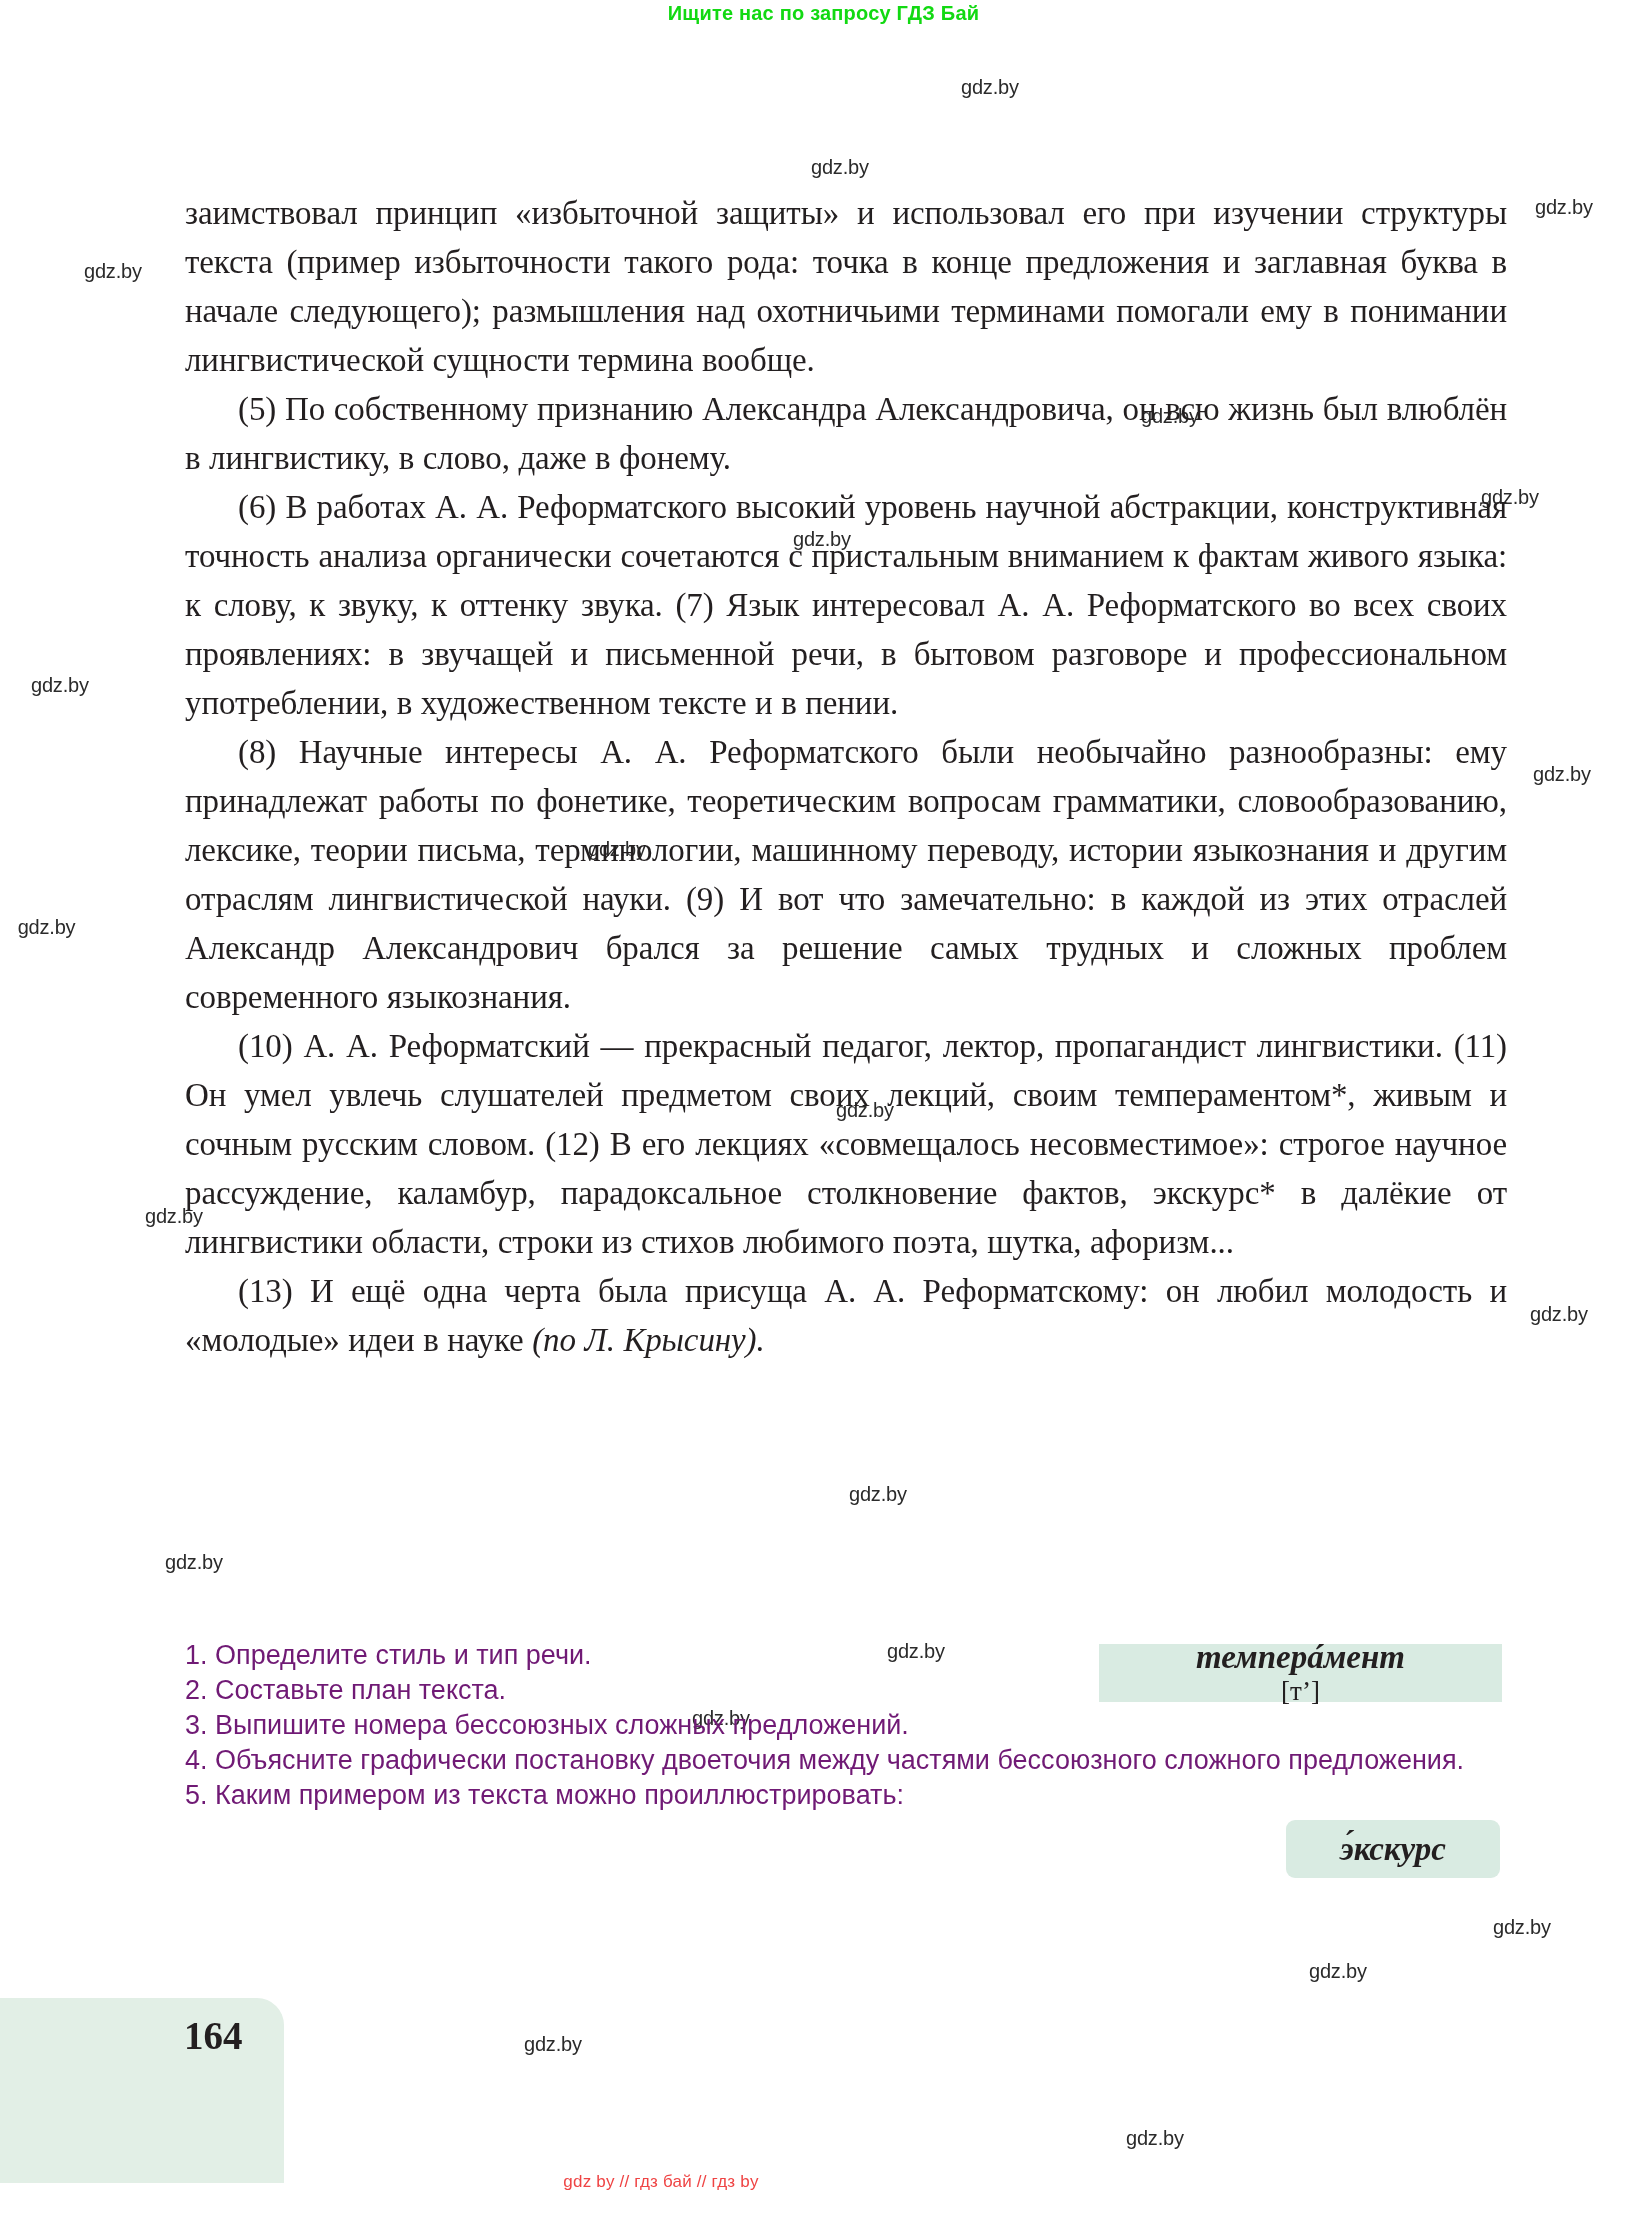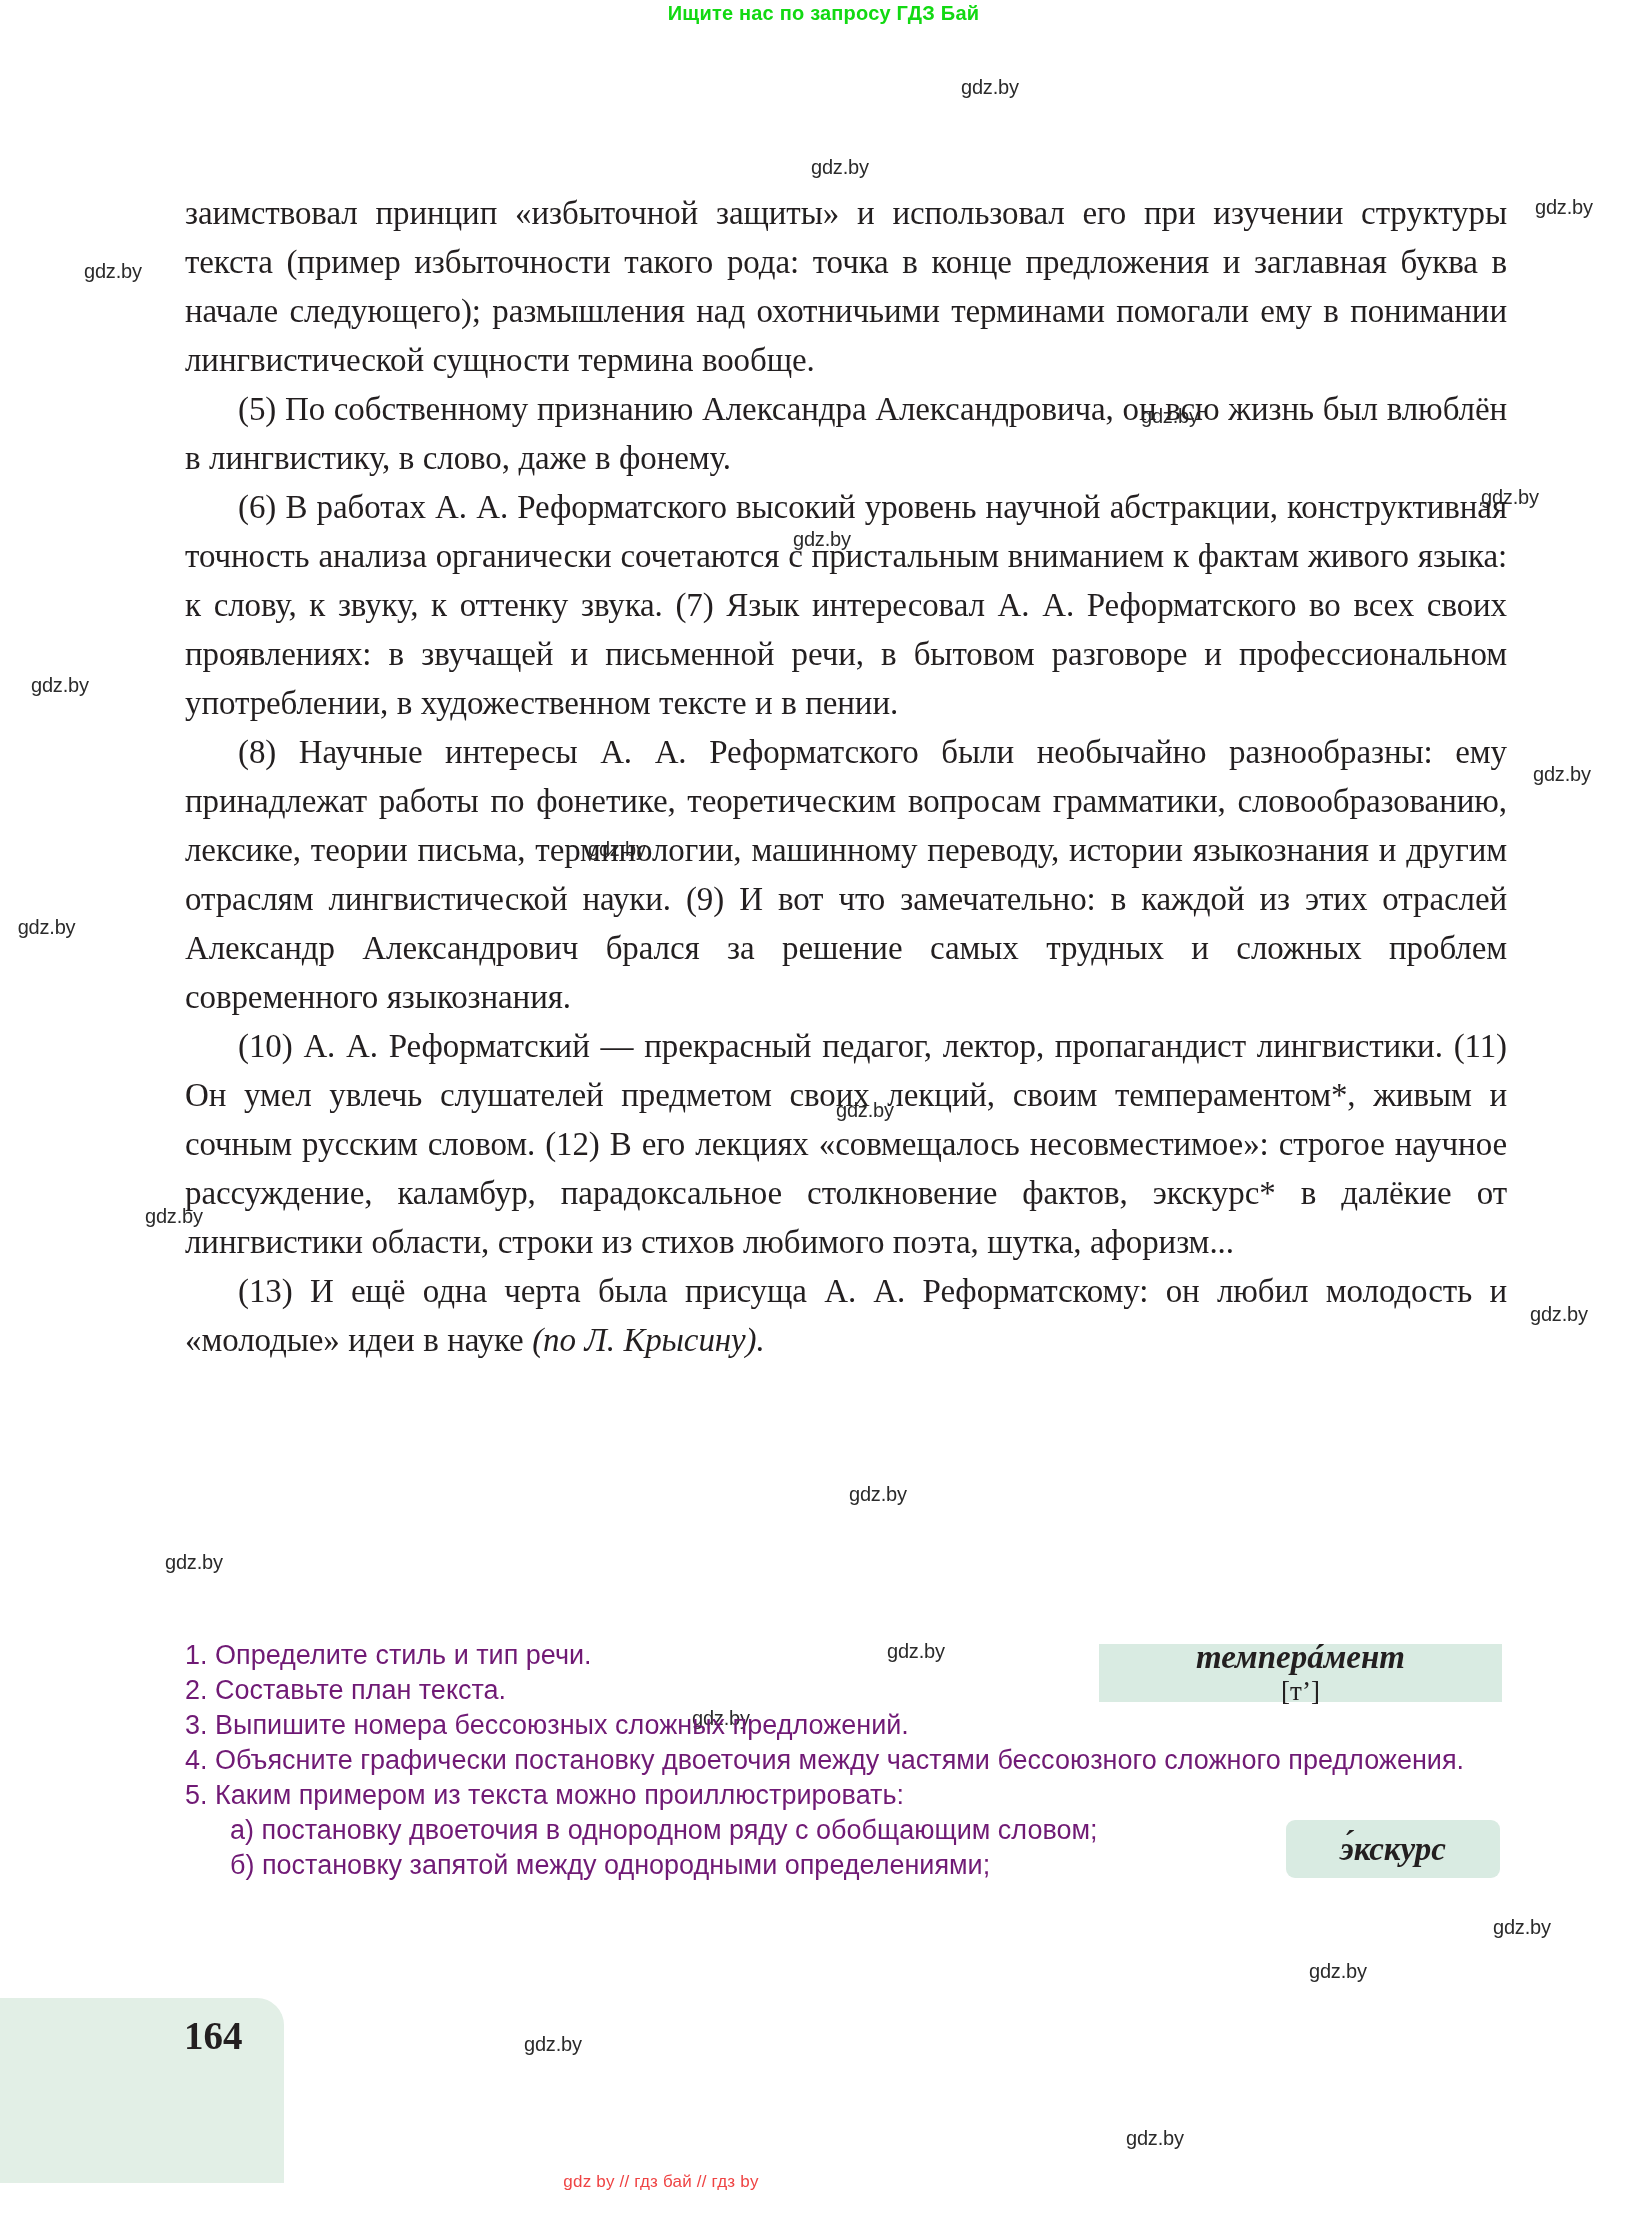--- a/index.html
+++ b/index.html
@@ -132,24 +132,20 @@
 </div>
 
 <div class="ex">
   <div id="exercise-items">
       <div class="item hang" style="padding-left: 47px; text-indent: -47px;"><span>1. </span><span>Определите стиль и тип речи.</span></div>
       <div class="item hang" style="padding-left: 47px; text-indent: -47px;"><span>2. </span><span>Составьте план текста.</span></div>
       <div class="item hang" style="padding-left: 47px; text-indent: -47px;"><span>3. </span><span>Выпишите номера бессоюзных сложных предложений.</span></div>
       <div class="item hang" style="padding-left: 47px; text-indent: -47px;"><span>4. </span><span>Объясните графически постановку двоеточия между частями бессоюзного сложного предложения.</span></div>
       <div class="item hang" style="padding-left: 47px; text-indent: -47px;"><span>5. </span><span>Каким примером из текста можно проиллюстрировать:</span></div>
     </div>
-  <div id="exercise-subitems">
-      <div class="item sub"><span>а) </span><span>постановку двоеточия в однородном ряду с обобщающим словом;</span></div>
-      <div class="item sub"><span>б) </span><span>постановку запятой между однородными определениями;</span></div>
-    </div>
 </div>
 
 <div class="vocab" id="vocab-temperament">
   <span>темперáмент</span>
     <span class="bracket">[т’]</span>
 </div>
 
 <div class="vocab" id="vocab-ekskurs">
   <span>э́кскурс</span>
 </div>

